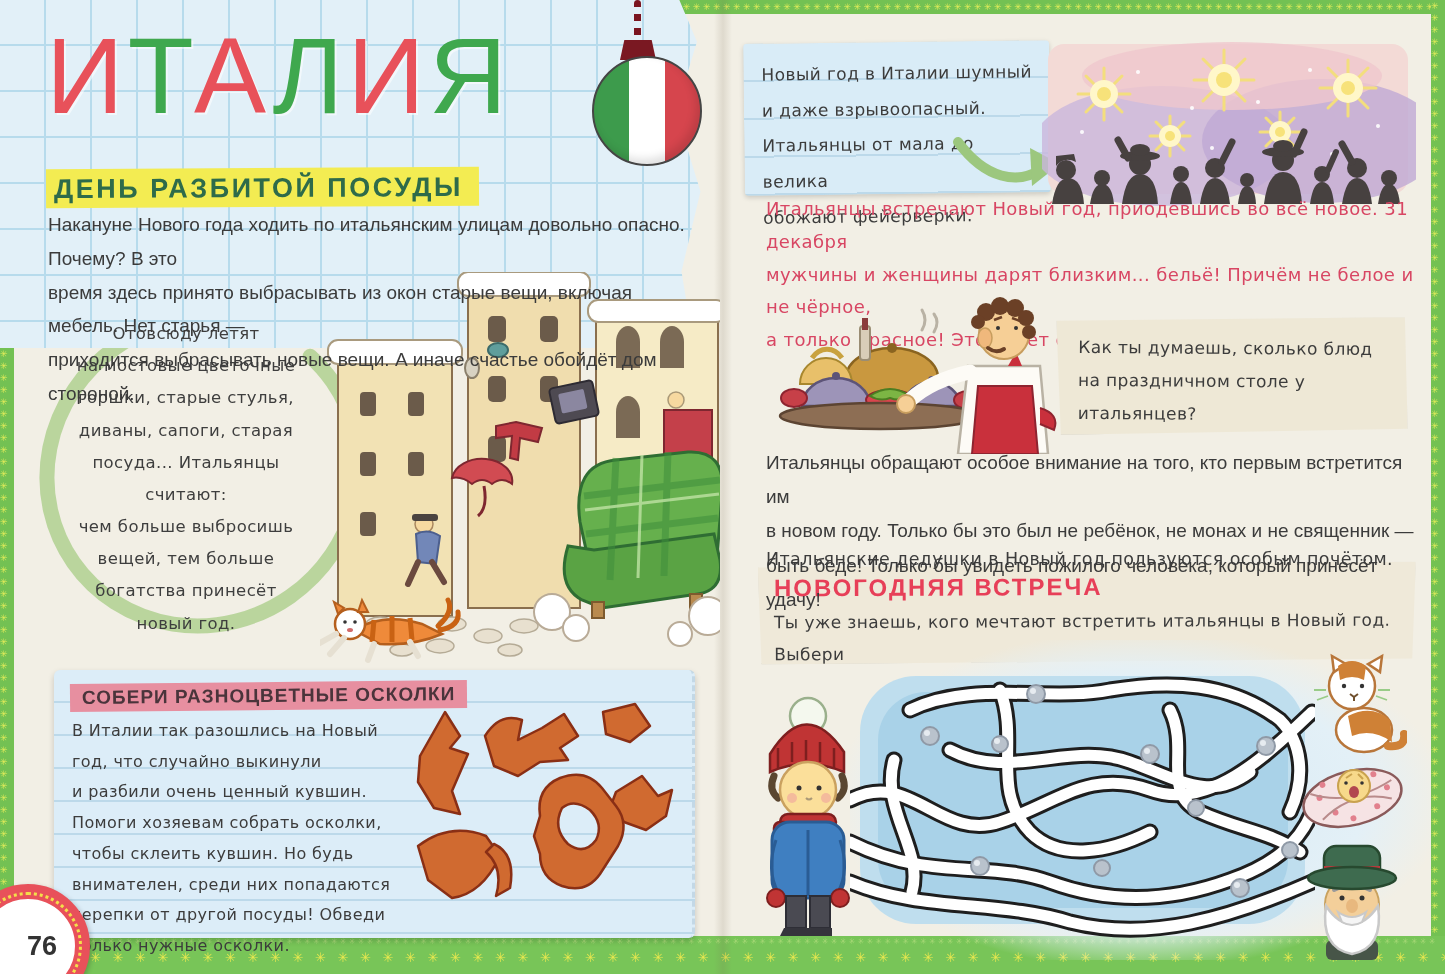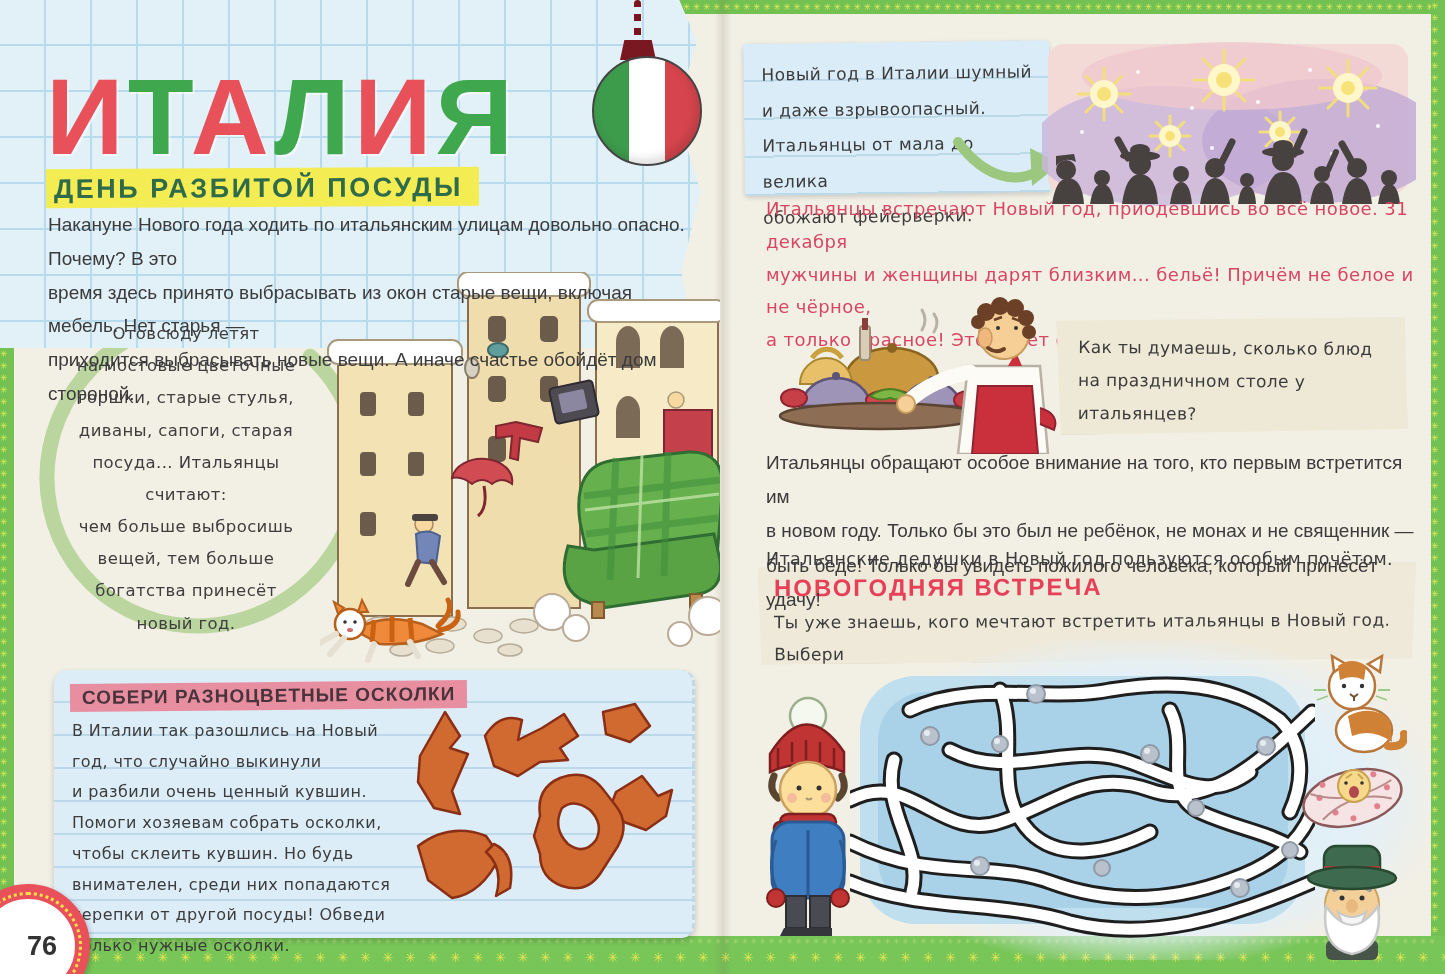--- a/index.html
+++ b/index.html
@@ -16,43 +16,43 @@
   
   .spine{position:absolute;left:714px;top:0;width:18px;height:974px;z-index:2;
          background:linear-gradient(to right,rgba(0,0,0,0),rgba(120,105,80,.16) 50%,rgba(0,0,0,0));}
   
   .grid-patch{position:absolute;left:0;top:0;width:704px;height:348px;z-index:3;
     background-color:#e2f0f8;
     background-image:repeating-linear-gradient(to right,transparent 0 44px,#b7dbec 44px 46px),
                      repeating-linear-gradient(to bottom,transparent 0 44px,#b7dbec 44px 46px);
     clip-path:polygon(0 0,96.5% 0,99% 12%,96% 32%,99.5% 55%,96.8% 78%,98.6% 100%,0 100%);
     box-shadow:2px 3px 5px rgba(0,0,0,.12);}
-  .big-title{position:absolute;left:46px;top:22px;z-index:4;font-weight:bold;font-size:108px;
-    letter-spacing:4px;line-height:1;text-shadow:2px 2px 0 rgba(255,255,255,.55);margin-top:41px;}
+  .big-title{position:absolute;left:46px;top:22px;z-index:4;font-weight:normal;font-size:108px;
+    letter-spacing:4px;line-height:1;text-shadow:2px 2px 0 rgba(255,255,255,.55);}
   .c-red{color:#e8515a;} .c-green{color:#3fa84e;}
   
   .ornament-string{position:absolute;left:634px;top:0;width:7px;height:42px;z-index:4;
     background:repeating-linear-gradient(to bottom,#7a1520 0 7px,transparent 7px 14px);border-radius:4px;}
   .ornament-cap{position:absolute;left:620px;top:40px;width:36px;height:20px;background:#7a1822;z-index:4;
     clip-path:polygon(12% 0,88% 0,100% 100%,0 100%);}
   .ornament-ball{position:absolute;left:592px;top:56px;width:106px;height:106px;border-radius:50%;z-index:4;
     background:linear-gradient(to right,#3d9b4c 0 33.4%,#ffffff 33.4% 66.7%,#d6454d 66.7%);
     border:2px solid #454545;box-shadow:inset -4px -5px 8px rgba(0,0,0,.12);}
   
   .h-yellow{position:absolute;left:46px;top:168px;z-index:4;background:#f3ec52;color:#2e6b4a;
     font-weight:bold;font-size:27px;letter-spacing:2.5px;padding:5px 16px 3px 8px;transform:rotate(-.3deg);}
   .intro{position:absolute;left:48px;top:208px;width:655px;z-index:4;font-size:19px;line-height:1.78;
     white-space:pre-line;}
   .hand{font-family:"DejaVu Sans",sans-serif;letter-spacing:.4px;}
   .circle-wrap{position:absolute;left:18px;top:282px;width:420px;height:360px;z-index:2;}
   .circle-text{position:absolute;left:52px;top:318px;width:268px;z-index:3;text-align:center;
     font-size:16.5px;line-height:1.95;color:#3e3e3e;white-space:pre-line;}
   
   .shards-note{position:absolute;left:54px;top:670px;width:638px;height:268px;z-index:3;background:#dcedf8;
-    border-radius:14px;box-shadow:0 3px 6px rgba(0,0,0,.18);
+    border-radius:6px;box-shadow:0 3px 6px rgba(0,0,0,.18);
     background-image:repeating-linear-gradient(to bottom,transparent 0 31px,#bcd9ea 31px 33px);
     border-right:3px dashed #c3d8e6;}
   .shards-heading{display:inline-block;margin:12px 0 0 16px;background:#e78fa0;color:#4a343b;
     font-weight:bold;font-size:19px;letter-spacing:1px;padding:3px 12px;transform:rotate(-.6deg);}
   .shards-body{margin:6px 0 0 18px;width:335px;font-size:16px;line-height:1.92;white-space:pre-line;color:#3c3c3c;}
   .shards-art{position:absolute;right:12px;top:26px;}
   
   .page-badge{position:absolute;left:-34px;top:884px;width:124px;height:124px;border-radius:50%;
     background:#ffffff;border:15px solid #e8515a;box-sizing:border-box;z-index:5;
     outline:3px dotted #f3e04a;outline-offset:-11px;box-shadow:2px 2px 5px rgba(0,0,0,.2);

